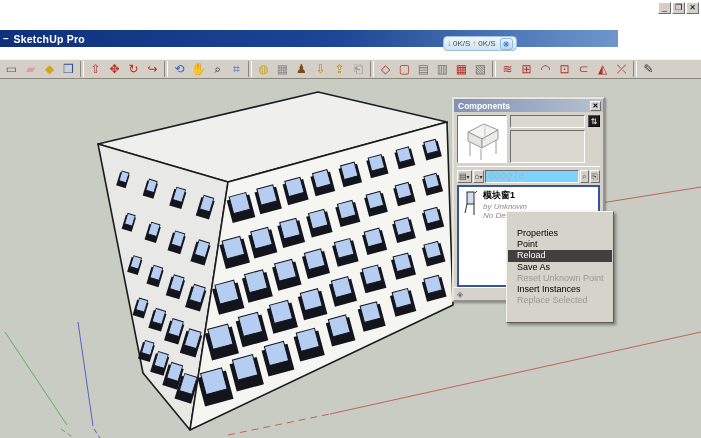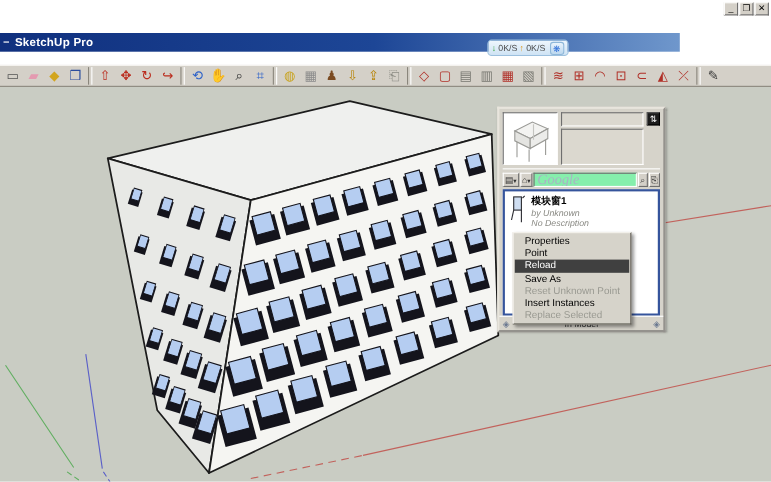--- a/index.html
+++ b/index.html
@@ -71,37 +71,37 @@
     border-radius:2px 2px 0 0; margin-right:1px; color:#222; }
   .tab.active { background:#d9d6cc; font-weight:bold; position:relative; top:0px;
     padding-bottom:2px; }
   .tab-base { height:1px; background:#fff; margin:0 3px; }
   .search-row { display:flex; align-items:center; gap:1px; padding:2px 3px; height:18px; }
   .mini-btn { height:13px; background:#d4d0c8; border:1px solid;
     border-color:#fff #6f6f6f #6f6f6f #fff; font-size:8px; line-height:11px;
     text-align:center; padding:0 1px; color:#333; }
   .mini-btn .caret { font-size:6px; }
   .search-input { flex:1; height:13px; border:1px solid; min-width:10px;
-    border-color:#6f6f6f #fff #fff #6f6f6f; background:#86efac; font-size:13px;
-    padding:0 2px; font-family:Liberation Serif, serif; color:#333; }
+    border-color:#6f6f6f #fff #fff #6f6f6f; background:#7dd3fc; font-size:10px;
+    padding:0 2px; font-family:Liberation Mono, monospace; color:#333; }
   .search-input::placeholder { color:#a8b4c4; font-style:italic; }
   .comp-list { flex:1; margin:0 3px; background:#fff; border:2px solid #35549c;
     overflow:hidden; }
   .comp-item { display:flex; padding:2px 3px; gap:5px; }
   .comp-item-name { font-weight:bold; font-size:9px; color:#000; }
   .comp-item-author, .comp-item-desc { font-style:italic; font-size:8px; color:#8a8a84; }
   .panel-footer { height:13px; display:flex; align-items:center; font-size:8px;
     color:#333; padding:0 3px; border-top:1px solid #fff; }
   .panel-footer .flabel { flex:1; text-align:center; }
   .diamond { color:#6a7890; font-size:8px; }
 
   
-  .ctx-menu { position:absolute; left:466px; top:211px; min-width:82px;
+  .ctx-menu { position:absolute; left:506px; top:211px; min-width:82px;
     background:#d6d3ca; border:1px solid; border-color:#f5f3ee #5e5b53 #5e5b53 #f5f3ee;
-    box-shadow:2px 2px 3px rgba(0,0,0,.4); padding:2px 1px; z-index:30; }
+    box-shadow:2px 2px 3px rgba(0,0,0,.4); padding:16px 1px; z-index:30; }
   .cm-item { font-size:9px; line-height:11.2px; padding:0 8px 0 9px;
     color:#000; white-space:nowrap; }
   .cm-item.highlighted { background:#404040; color:#fff; }
   .cm-item.disabled { color:#9a9a92; }
 </style>
 </head>
 <body>
 
 <div id="stage">
 
@@ -412,20 +412,25 @@
       <span class="tbtn" style="color: rgb(176, 48, 40);">◠</span>
       <span class="tbtn" style="color: rgb(176, 48, 40);">⊡</span>
       <span class="tbtn" style="color: rgb(176, 48, 40);">⊂</span>
       <span class="tbtn" style="color: rgb(176, 48, 40);">◭</span>
       <span class="tbtn" style="color: rgb(176, 48, 40);">⤫</span>
       <span class="tsep"></span>
       <span class="tbtn" style="color: rgb(51, 51, 51);">✎</span>
     </div>
 
   <div class="panel">
+    <div class="panel-title">
+      <span>Components</span>
+      <span class="spacer"></span>
+      <span class="panel-close">✕</span>
+    </div>
     <div class="preview-row">
       <div class="preview-thumb">
         <svg width="48" height="46" viewBox="0 0 48 46">
           <polygon points="10,16 26,8 40,14 24,23" fill="#f3f3f1" stroke="#9a9a96" stroke-width="1"></polygon>
           <polygon points="10,16 24,23 24,32 10,25" fill="#e4e4e1" stroke="#9a9a96" stroke-width="1"></polygon>
           <polygon points="24,23 40,14 40,23 24,32" fill="#ececea" stroke="#9a9a96" stroke-width="1"></polygon>
           <line x1="12" y1="26" x2="12" y2="40" stroke="#9a9a96"></line>
           <line x1="23" y1="33" x2="23" y2="44" stroke="#9a9a96"></line>
           <line x1="38" y1="24" x2="38" y2="38" stroke="#9a9a96"></line>
           <line x1="27" y1="10" x2="27" y2="24" stroke="#c4c4c0"></line>

